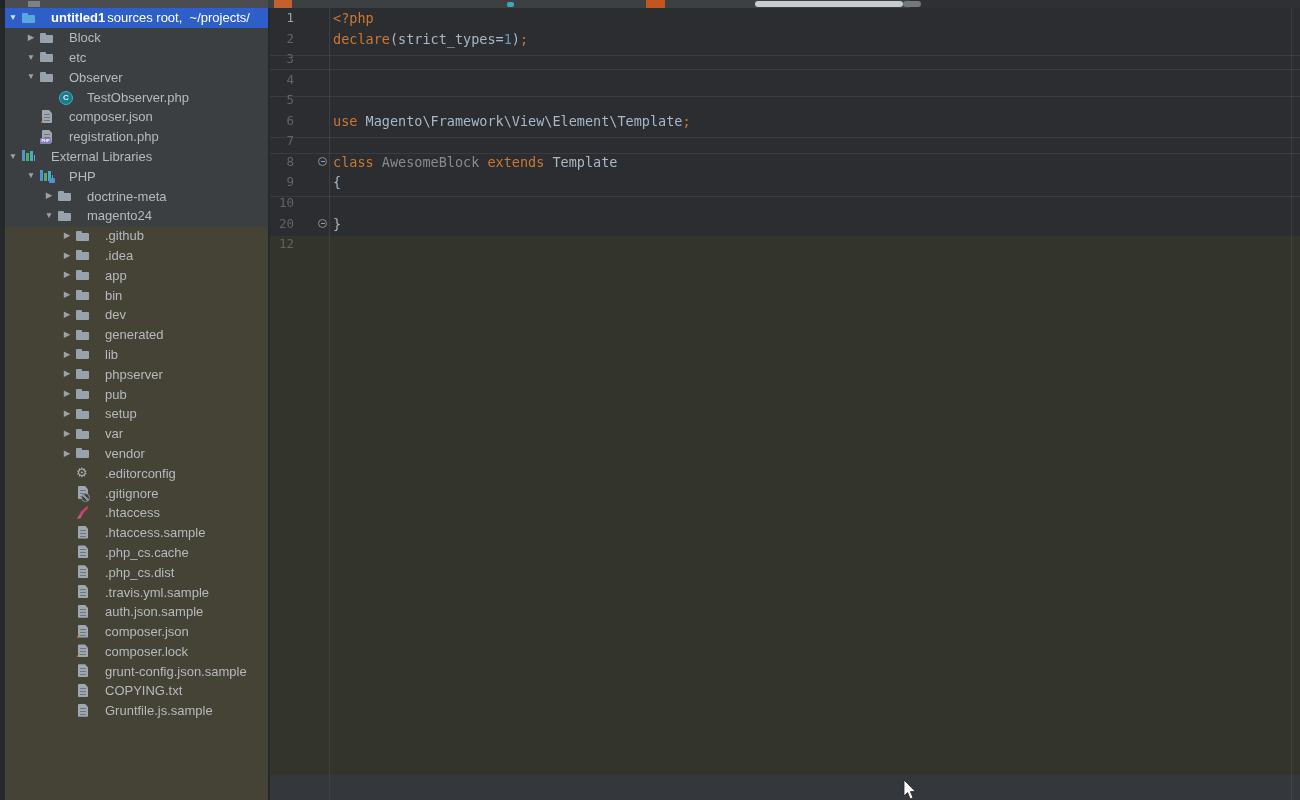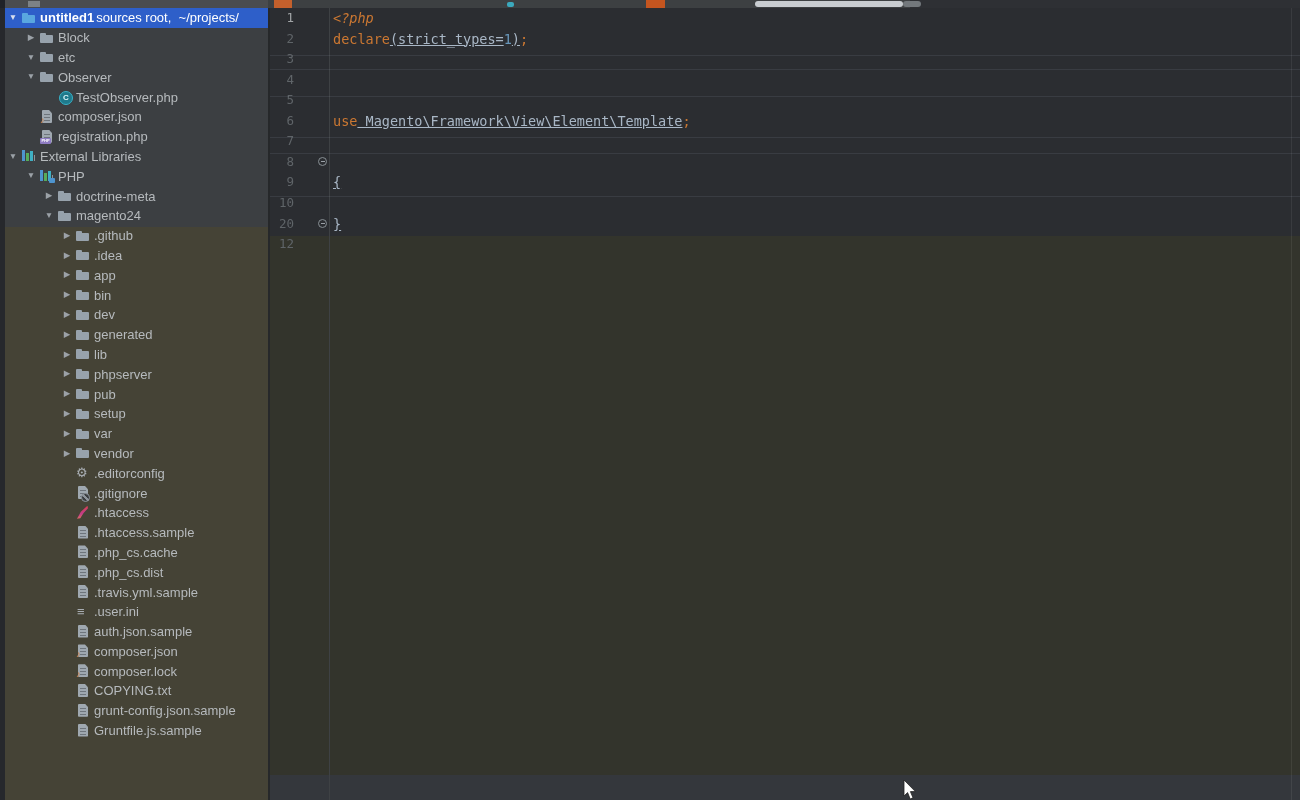--- a/index.html
+++ b/index.html
@@ -21,21 +21,21 @@
   
   #tree { position:absolute; left:0; top:8px; width:268px; height:792px;
           background:linear-gradient(#3c3f42 0px, #3c3f42 219px, #454336 219px, #454336 792px); }
   #tree .left-edge { position:absolute; left:0; top:0; width:5px; height:792px; background:#26282c; }
   .trow { position:relative; display:flex; align-items:center; height:19.8px; width:268px;
           font-size:13px; color:#b6babd; white-space:nowrap; overflow:hidden; }
   .trow.sel { background:#2e5fc9; color:#ffffff; }
   .trow .ind { flex:none; height:1px; }
   .exp { flex:none; width:16px; text-align:center; font-size:8.5px; color:#9ba1a7; line-height:19.8px; }
   .trow.sel .exp { color:#d7dfee; }
-  .lbl { margin-left:3px; }
+  .lbl { margin-left:14px; }
   .lbl.b { font-weight:bold; }
   .sfx { margin-left:2px; white-space:pre; }
 
   
   .ic { flex:none; position:relative; width:16px; height:16px; display:inline-block; }
   
   .ic-folder::before, .ic-folder-root::before {
       content:""; position:absolute; left:1px; top:5px; width:13px; height:8px;
       background:#97a2ac; border-radius:1px; }
   .ic-folder::after, .ic-folder-root::after {
@@ -98,25 +98,25 @@
       background:linear-gradient(#2b2d31 0px,#2b2d31 228px,#33342c 228px,#33342c 767px,#34373c 767px,#34373c 792px);
       border-left:2px solid #26282a; }
   #gutter-sep { position:absolute; left:59px; top:0; width:1px; height:792px; background:#3e4144; }
   #right-sb { position:absolute; right:8px; top:0; width:1px; height:792px; background:rgba(255,255,255,0.07); }
   .eline { position:absolute; left:0; width:1030px; height:20.55px;
       font-family:"DejaVu Sans Mono", monospace; font-size:13.5px; line-height:20.55px; }
   .lnum { position:absolute; left:0; top:0; width:24px; text-align:right; color:#5f6468; font-size:12.5px; }
   .lnum.cur { color:#a2a5a7; }
   .code { position:absolute; left:63px; top:0; white-space:pre; color:#a9b7c6; }
   .tk-kw  { color:#cc7832;text-align:right; }
-  .tk-pln { color:#a9b7c6;text-decoration:underline; }
+  .tk-pln { color:#a9b7c6; }
   .tk-num { color:#6897bb; }
   .tk-dim { color:#8a8a8a; }
   .tk-semi{ color:#cc7832; }
-  .tk-tag { color:#cc7832;font-style:italic; }
+  .tk-tag { color:#cc7832; }
   .fm { position:absolute; left:48px; top:5px; width:9px; height:9px; border:1px solid #888f94;
         border-radius:50%; background:#2b2d31; }
   .fm::after { content:""; position:absolute; left:1.5px; top:3px; width:4px; height:1px; background:#9aa0a6; }
   .ghost { position:absolute; left:0; width:1030px; height:1px; background:rgba(190,200,215,0.10); }
 
   
   #cursor { position:absolute; left:903px; top:780px; width:14px; height:21px; z-index:50; }
 </style>
 </head>
 <body>
@@ -326,26 +326,20 @@
         <span class="ind" style="width: 59px;"></span>
         <span class="exp"></span>
         <span class="ic ic-text pgfile">
           <span class="ln"></span>
         </span>
         <span class="lbl">.travis.yml.sample</span>
       </div>
       <div class="trow">
         <span class="ind" style="width: 59px;"></span>
         <span class="exp"></span>
-        <span class="ic ic-ini"></span>
-        <span class="lbl">.user.ini</span>
-      </div>
-      <div class="trow">
-        <span class="ind" style="width: 59px;"></span>
-        <span class="exp"></span>
         <span class="ic ic-text pgfile">
           <span class="ln"></span>
         </span>
         <span class="lbl">auth.json.sample</span>
       </div>
       <div class="trow">
         <span class="ind" style="width: 59px;"></span>
         <span class="exp"></span>
         <span class="ic ic-composer pgfile">
           <span class="ln"></span>
@@ -359,29 +353,29 @@
           <span class="ln"></span>
         </span>
         <span class="lbl">composer.lock</span>
       </div>
       <div class="trow">
         <span class="ind" style="width: 59px;"></span>
         <span class="exp"></span>
         <span class="ic ic-text pgfile">
           <span class="ln"></span>
         </span>
+        <span class="lbl">grunt-config.json.sample</span>
+      </div>
+      <div class="trow">
+        <span class="ind" style="width: 59px;"></span>
+        <span class="exp"></span>
+        <span class="ic ic-text pgfile">
+          <span class="ln"></span>
+        </span>
         <span class="lbl">COPYING.txt</span>
-      </div>
-      <div class="trow">
-        <span class="ind" style="width: 59px;"></span>
-        <span class="exp"></span>
-        <span class="ic ic-text pgfile">
-          <span class="ln"></span>
-        </span>
-        <span class="lbl">grunt-config.json.sample</span>
       </div>
       <div class="trow">
         <span class="ind" style="width: 59px;"></span>
         <span class="exp"></span>
         <span class="ic ic-text pgfile">
           <span class="ln"></span>
         </span>
         <span class="lbl">Gruntfile.js.sample</span>
       </div>
     </div>
@@ -414,20 +408,21 @@
         <span class="lnum">6</span>
         <span class="code"><span class="tk-kw">use</span><span class="tk-pln"> Magento\Framework\View\Element\Template</span><span class="tk-semi">;</span></span>
       </div>
       <div class="eline" style="top: 123.3px;">
         <span class="lnum">7</span>
         <span class="code"></span>
       </div>
       <div class="eline" style="top: 143.85px;">
         <span class="lnum">8</span>
         <span class="fm start"></span>
+        <span class="code"><span class="tk-kw">class</span><span class="tk-dim"> AwesomeBlock </span><span class="tk-kw">extends</span><span class="tk-pln"> Template</span></span>
       </div>
       <div class="eline" style="top: 164.4px;">
         <span class="lnum">9</span>
         <span class="code"><span class="tk-pln">{</span></span>
       </div>
       <div class="eline" style="top: 184.95px;">
         <span class="lnum">10</span>
         <span class="code"></span>
       </div>
       <div class="eline" style="top: 205.5px;">

